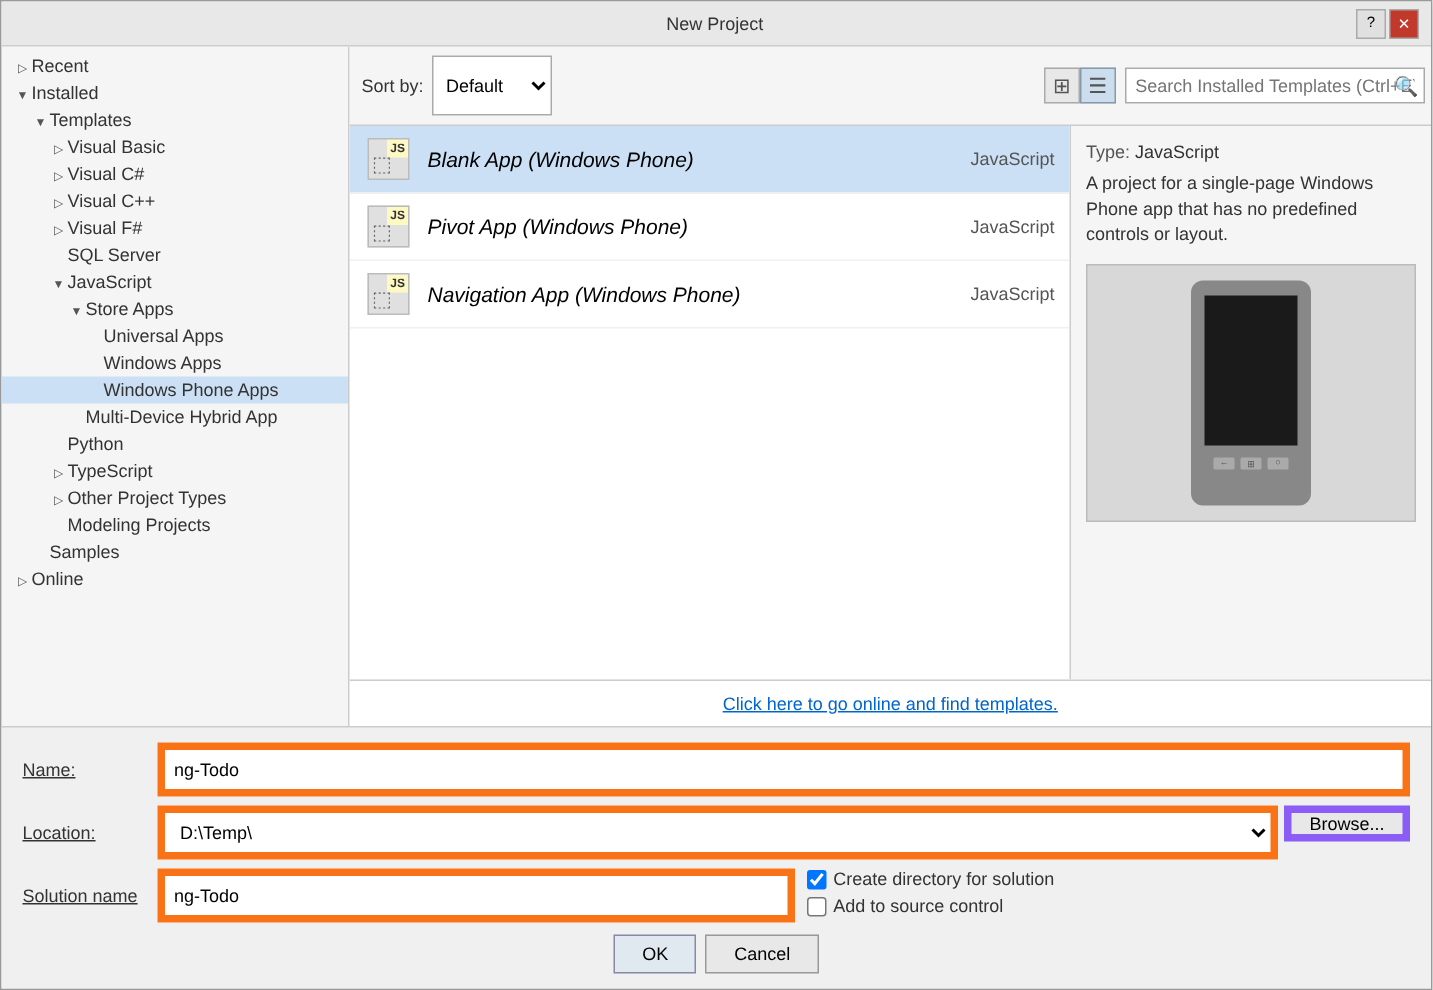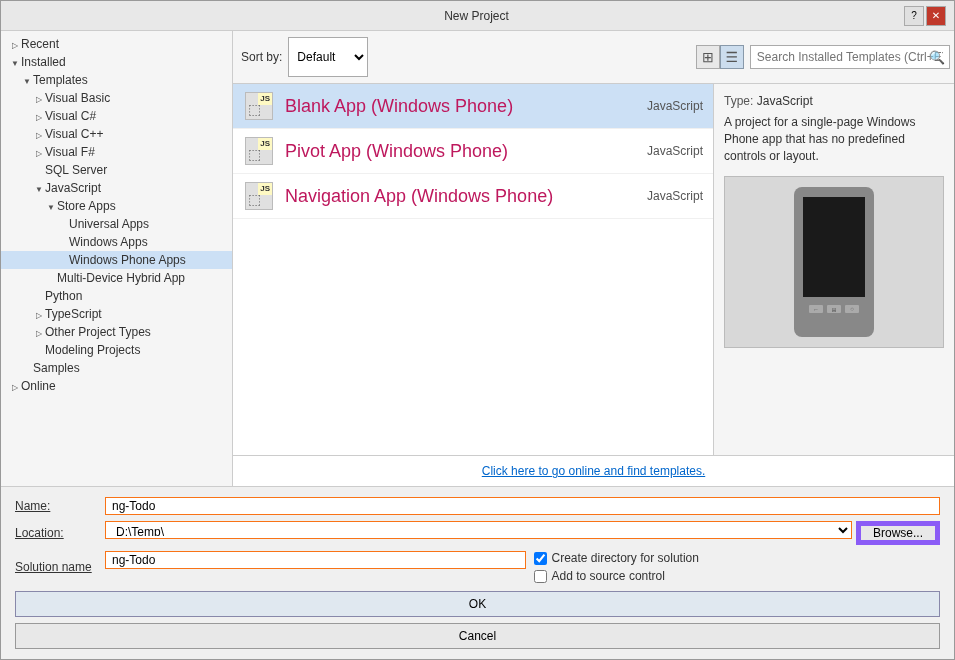--- a/index.html
+++ b/index.html
@@ -162,22 +162,23 @@
       width: 32px;
       height: 32px;
       margin-right: 10px;
       flex-shrink: 0;
       display: flex;
       align-items: center;
       justify-content: center;
     }
     .template-name {
       flex: 1;
-      font-size: 18px;
-      color: #be185d;
+      font-size: 14px;
+      color: #000000;
+      font-style: italic;
     }
     .template-lang {
       font-size: 12px;
       color: #555;
     }
     
     .info-panel {
       width: 240px;
       flex-shrink: 0;
       padding: 10px;
@@ -266,22 +267,22 @@
     }
     .form-label {
       width: 90px;
       font-size: 12px;
       color: #333;
       flex-shrink: 0;
     }
     .form-label.underline { text-decoration: underline; }
     .form-input {
       flex: 1;
-      height: 18px;
-      border: 1px solid #f97316;
+      height: 36px;
+      border: 5px solid #f97316;
       background: white;
       padding: 2px 6px;
       font-size: 12px;
     }
     .form-input-with-btn {
       display: flex;
       flex: 1;
       gap: 4px;
     }
     .form-input-with-btn .form-input { flex: 1; }
@@ -308,21 +309,20 @@
       font-size: 12px;
       color: #333;
     }
     .checkbox-row input[type=checkbox] { margin: 0; }
     
     .dialog-buttons {
       display: flex;
       justify-content: center;
       gap: 6px;
       margin-top: 8px;
-      flex-direction: column;
     }
     .dlg-btn {
       height: 26px;
       padding: 0 18px;
       border: 1px solid #999;
       background: #e8e8e8;
       cursor: pointer;
       font-size: 12px;
     }
     .dlg-btn.primary { background: #e0e8f0; border-color: #88a; }

